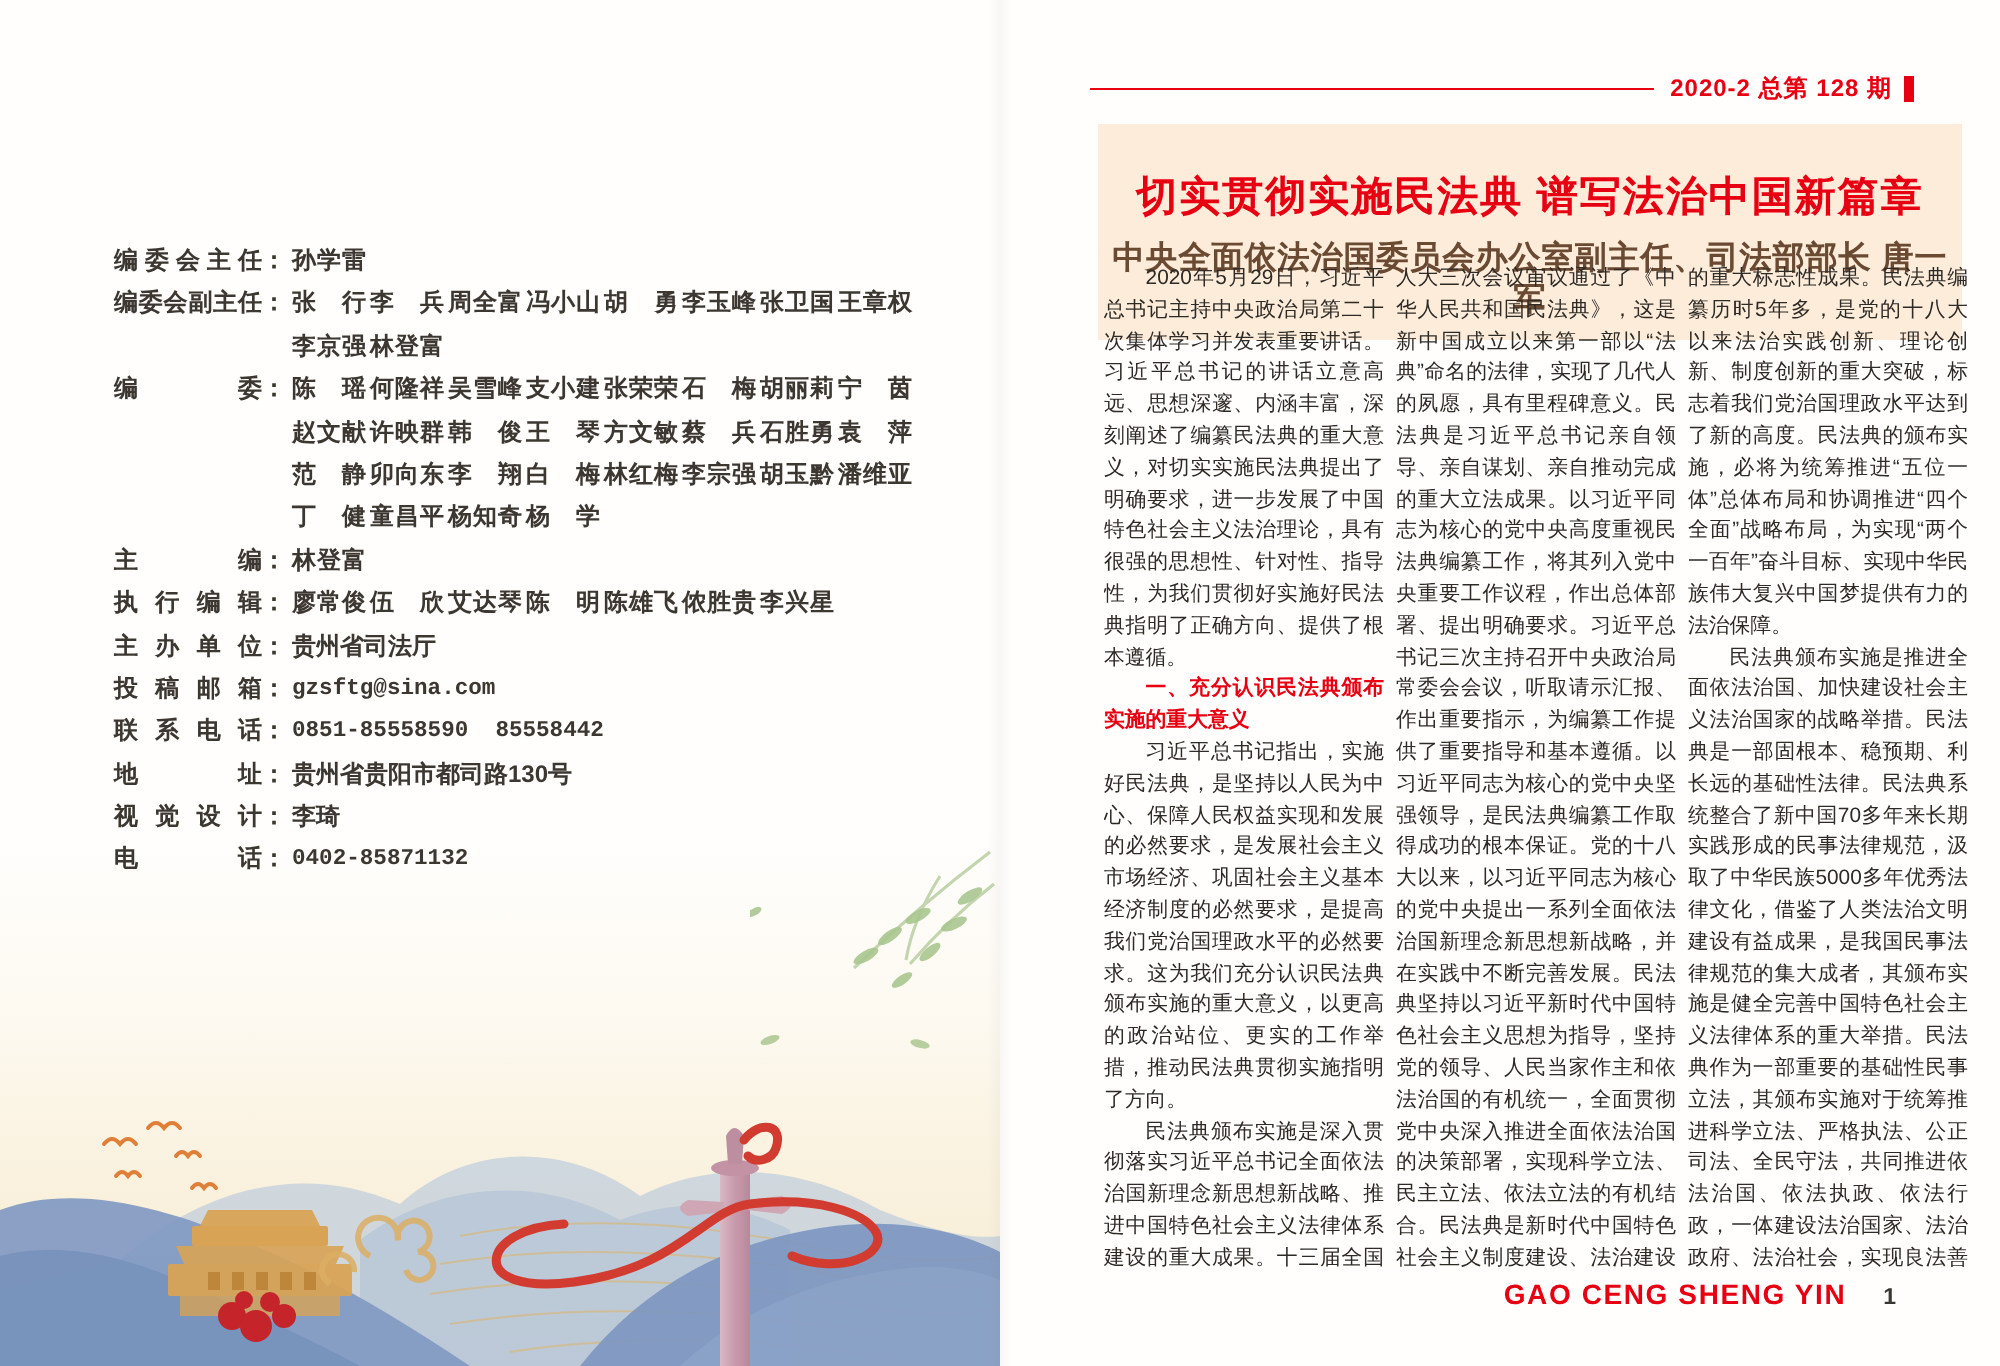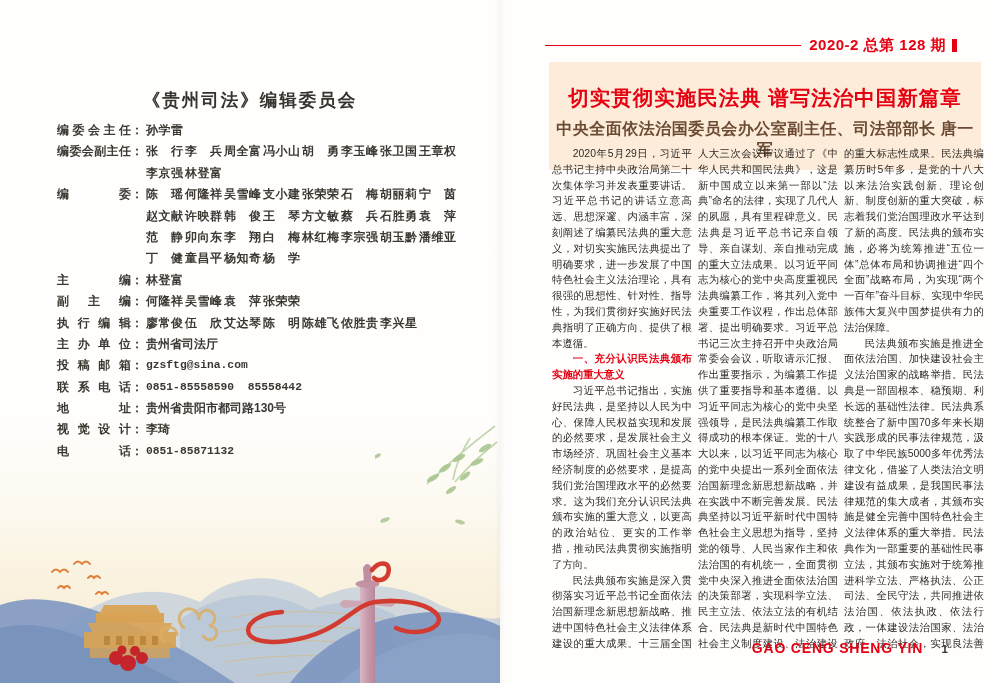--- a/index.html
+++ b/index.html
@@ -20,26 +20,26 @@
   .name-cell{display:inline-block;width:37px;margin-right:2px;text-align:justify;text-align-last:justify;}
   .info-value{margin-left:3px;white-space:pre;}
   .mono{font-family:"Liberation Mono","DejaVu Sans Mono",monospace;font-size:11.3px;}
   .leaves-art{position:absolute;right:0;top:420px;}
   .bottom-art{position:absolute;left:0;bottom:0;}
 
   
   .right-page{position:absolute;left:500px;top:0;width:500px;height:683px;}
   .issue-line{position:absolute;left:45px;top:36px;width:412px;display:flex;align-items:center;}
   .issue-rule{flex:1;height:1px;background:#e60012;}
-  .issue-label{margin-left:8px;font-size:15px;font-weight:700;color:#e60012;letter-spacing:.5px;}
+  .issue-label{margin-left:8px;font-size:12px;font-weight:700;color:#e60012;letter-spacing:.5px;}
   .issue-bar{width:5px;height:13px;background:#e60012;margin-left:6px;}
   .title-box{position:absolute;left:49px;top:62px;width:432px;background:#fcecd9;text-align:center;padding:22px 0 9px 0;box-sizing:border-box;}
   .article-title{margin:0;font-size:20.5px;font-weight:700;color:#e60012;letter-spacing:1px;}
   .article-byline{margin-top:7px;font-size:16px;font-weight:700;color:#6b4a33;letter-spacing:.5px;}
-  .article-columns{position:absolute;left:52px;top:132px;width:432px;height:506px;column-count:3;column-gap:6px;column-fill:auto;font-size:10.4px;line-height:15.8px;text-align:justify;color:#2e2a26;overflow:hidden;margin-top:14px;}
+  .article-columns{position:absolute;left:52px;top:132px;width:432px;height:506px;column-count:3;column-gap:6px;column-fill:auto;font-size:10.4px;line-height:15.8px;text-align:justify;color:#2e2a26;overflow:hidden;}
   .article-columns p{margin:0;text-indent:2em;}
   .body-heading{color:#e60012;font-weight:700;}
   .page-footer{position:absolute;right:52px;bottom:26px;white-space:nowrap;}
   .footer-pinyin{font-size:14px;font-weight:700;color:#e60012;letter-spacing:.8px;}
   .footer-pagenum{font-size:11.5px;font-weight:700;color:#3a3633;margin-left:14px;}
 </style>
 </head>
 <body>
 
 <div class="spread">
@@ -60,21 +60,20 @@
         <ellipse cx="90" cy="56" rx="6.5" ry="2.5" transform="rotate(-40 90 56)"></ellipse>
         <ellipse cx="102" cy="42" rx="7" ry="2.6" transform="rotate(-25 102 42)"></ellipse>
         <ellipse cx="110" cy="28" rx="7" ry="2.6" transform="rotate(-32 110 28)"></ellipse>
         <ellipse cx="76" cy="70" rx="6" ry="2.3" transform="rotate(-35 76 70)"></ellipse>
         <ellipse cx="16,18" cy="28" rx="4" ry="1.8" transform="rotate(-30 16 28)"></ellipse>
         <ellipse cx="10" cy="100" rx="5" ry="2" transform="rotate(-20 10 100)"></ellipse>
         <ellipse cx="85" cy="102" rx="5" ry="2" transform="rotate(15 85 102)"></ellipse>
       </g>
     </svg>
 
-    <h1 class="masthead-title">《贵州司法》编辑委员会</h1>
 
     <div class="board-rows">
       <div class="board-row">
         <span class="row-label">编委会主任</span><span class="row-colon">：</span><span class="row-names"><span class="name-cell">孙学雷</span></span>
       </div>
       <div class="board-row">
         <span class="row-label">编委会副主任</span><span class="row-colon">：</span><span class="row-names"><span class="name-cell">张行</span><span class="name-cell">李兵</span><span class="name-cell">周全富</span><span class="name-cell">冯小山</span><span class="name-cell">胡勇</span><span class="name-cell">李玉峰</span><span class="name-cell">张卫国</span><span class="name-cell">王章权</span></span>
       </div>
       <div class="board-row">
         <span class="row-label"></span><span class="row-colon">：</span><span class="row-names"><span class="name-cell">李京强</span><span class="name-cell">林登富</span></span>
@@ -88,43 +87,40 @@
       <div class="board-row">
         <span class="row-label"></span><span class="row-colon">：</span><span class="row-names"><span class="name-cell">范静</span><span class="name-cell">卯向东</span><span class="name-cell">李翔</span><span class="name-cell">白梅</span><span class="name-cell">林红梅</span><span class="name-cell">李宗强</span><span class="name-cell">胡玉黔</span><span class="name-cell">潘维亚</span></span>
       </div>
       <div class="board-row">
         <span class="row-label"></span><span class="row-colon">：</span><span class="row-names"><span class="name-cell">丁健</span><span class="name-cell">童昌平</span><span class="name-cell">杨知奇</span><span class="name-cell">杨学</span></span>
       </div>
       <div class="board-row">
         <span class="row-label">主编</span><span class="row-colon">：</span><span class="row-names"><span class="name-cell">林登富</span></span>
       </div>
       <div class="board-row">
-        <span class="row-label">副主编</span><span class="row-colon">：</span><span class="row-names"><span class="name-cell">何隆祥</span><span class="name-cell">吴雪峰</span><span class="name-cell">袁萍</span><span class="name-cell">张荣荣</span></span>
-      </div>
-      <div class="board-row">
         <span class="row-label">执行编辑</span><span class="row-colon">：</span><span class="row-names"><span class="name-cell">廖常俊</span><span class="name-cell">伍欣</span><span class="name-cell">艾达琴</span><span class="name-cell">陈明</span><span class="name-cell">陈雄飞</span><span class="name-cell">侬胜贵</span><span class="name-cell">李兴星</span></span>
       </div>
 
       <div class="board-row">
         <span class="row-label">主办单位</span><span class="row-colon">：</span><span class="info-value">贵州省司法厅</span>
       </div>
       <div class="board-row">
         <span class="row-label">投稿邮箱</span><span class="row-colon">：</span><span class="info-value mono">gzsftg@sina.com</span>
       </div>
       <div class="board-row">
         <span class="row-label">联系电话</span><span class="row-colon">：</span><span class="info-value mono">0851-85558590  85558442</span>
       </div>
       <div class="board-row">
         <span class="row-label">地址</span><span class="row-colon">：</span><span class="info-value">贵州省贵阳市都司路130号</span>
       </div>
       <div class="board-row">
         <span class="row-label">视觉设计</span><span class="row-colon">：</span><span class="info-value">李琦</span>
       </div>
       <div class="board-row">
-        <span class="row-label">电话</span><span class="row-colon">：</span><span class="info-value mono">0851-85871132</span>
+        <span class="row-label">电话</span><span class="row-colon">：</span><span class="info-value mono">0402-85871132</span>
       </div>
     </div>
 
     <svg class="bottom-art" width="500" height="173" viewBox="0 0 500 173">
       <defs>
         <linearGradient id="cream" x1="0" y1="0" x2="0" y2="1">
           <stop offset="0" stop-color="#f9f1dd" stop-opacity="0"></stop>
           <stop offset="0.6" stop-color="#f8efd8" stop-opacity="0.8"></stop>
           <stop offset="1" stop-color="#f6ecd3"></stop>
         </linearGradient>

